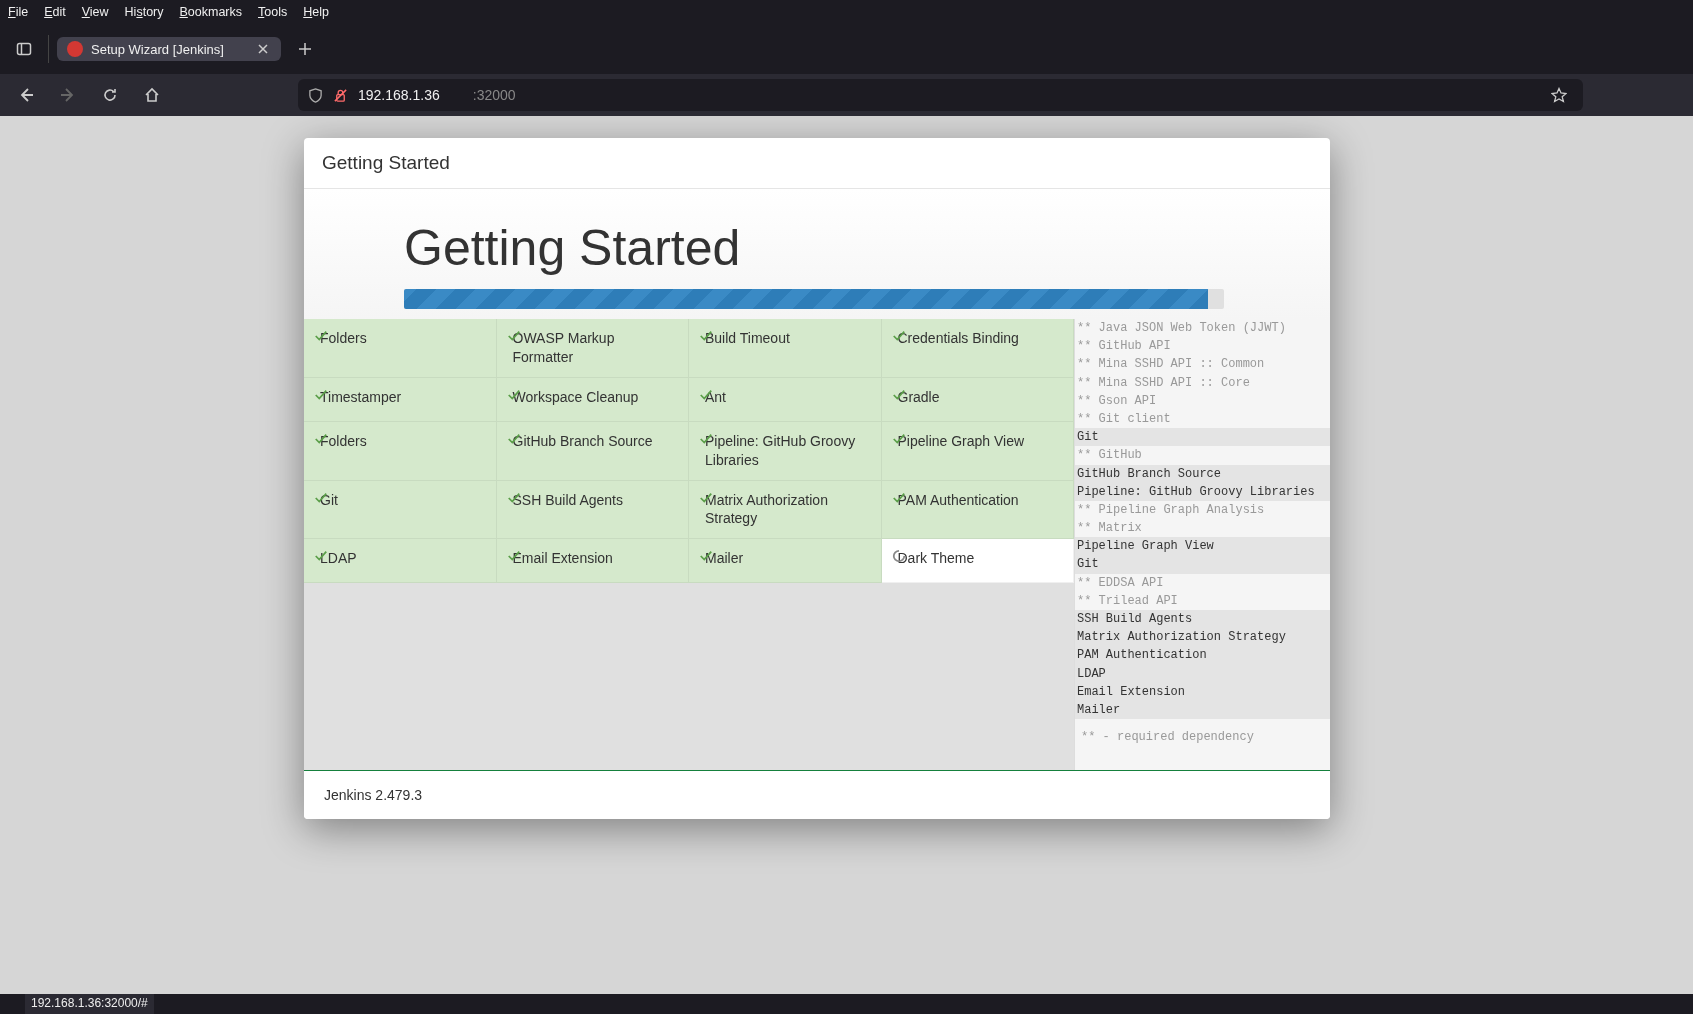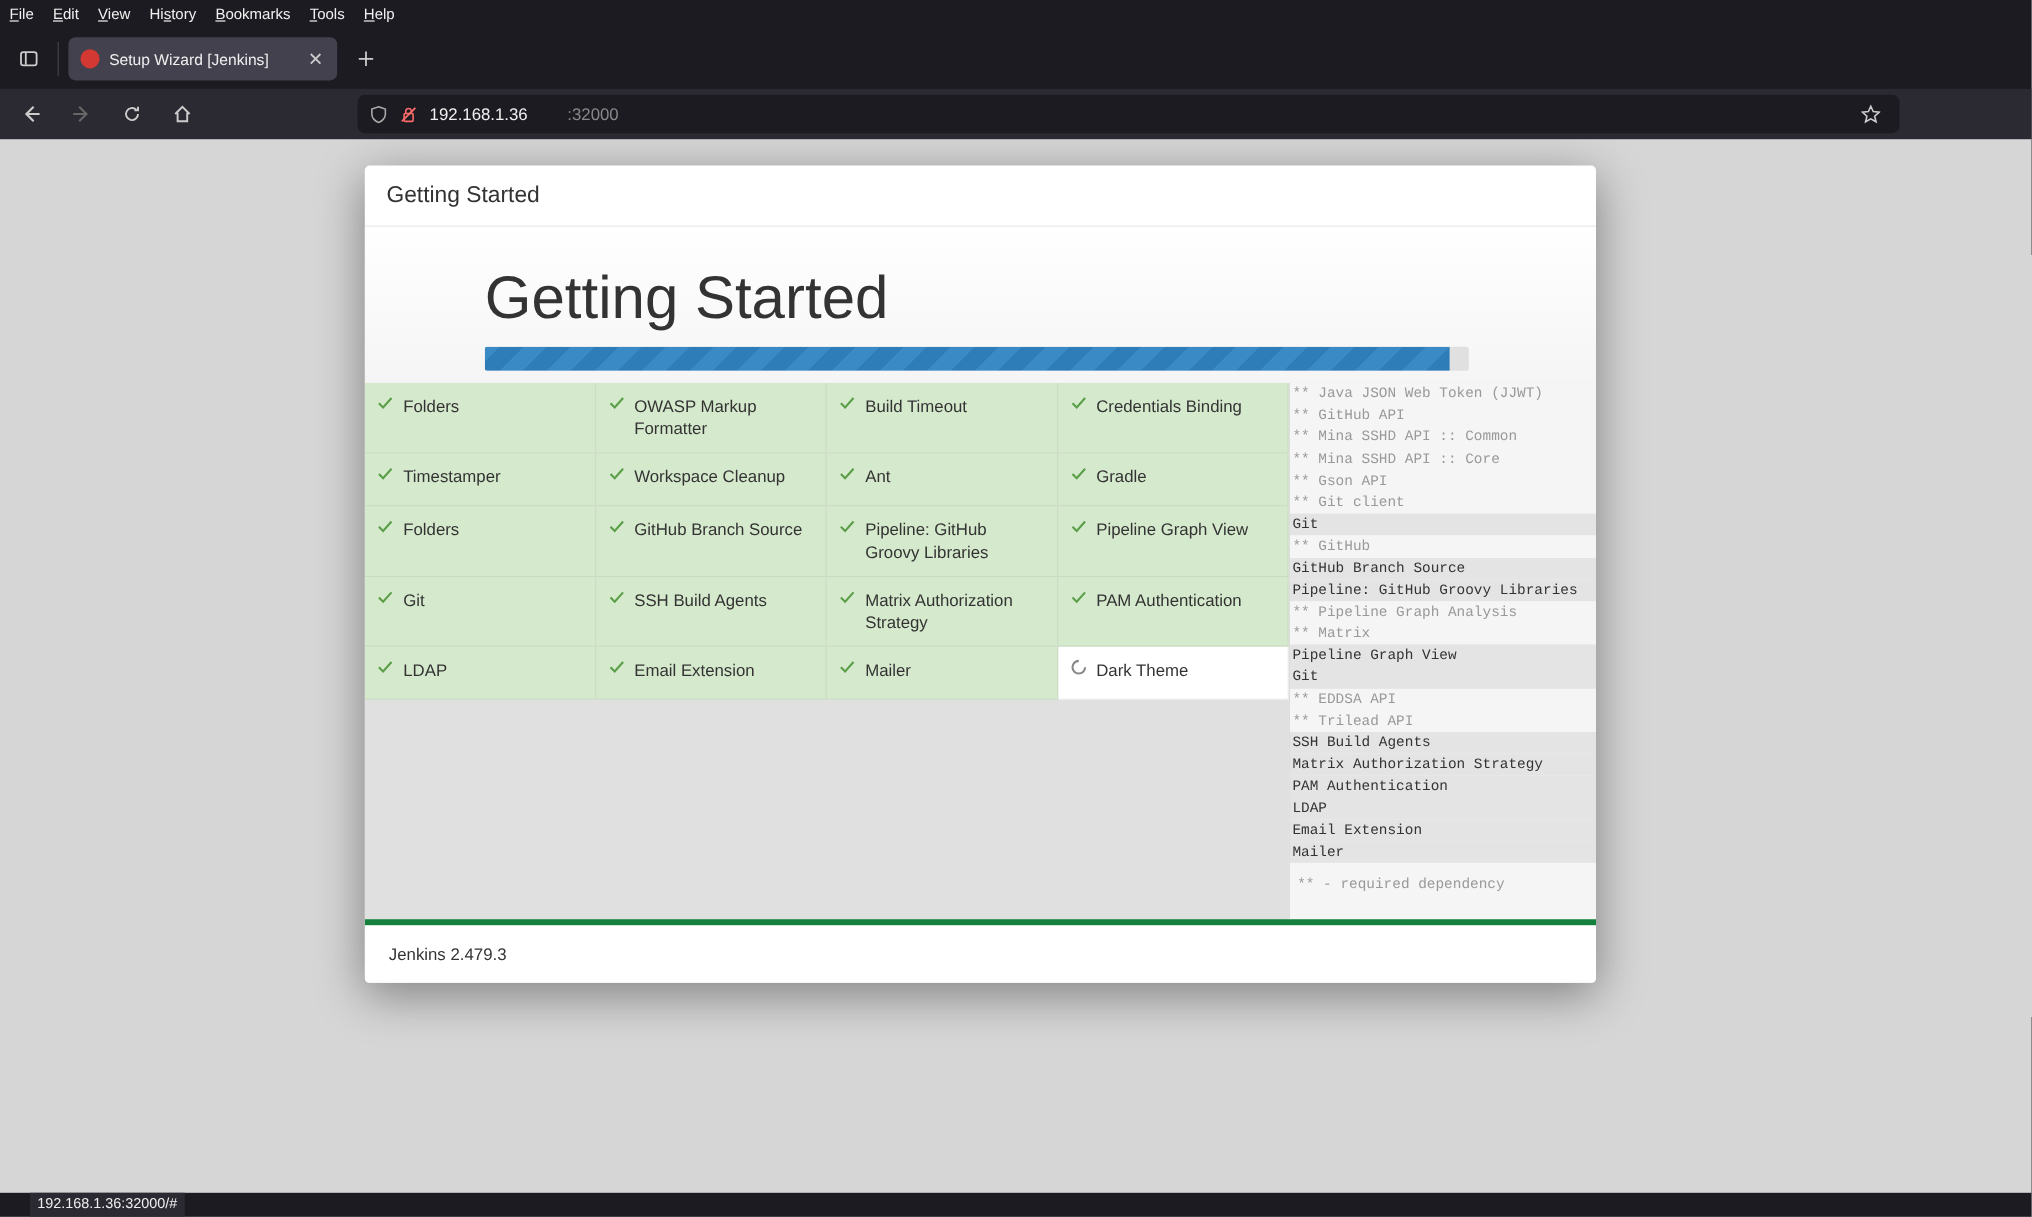--- a/index.html
+++ b/index.html
@@ -35,21 +35,21 @@
 }
 .sidebar-btn {
   width: 32px; height: 32px;
   display: flex; align-items: center; justify-content: center;
   color: #ccc;
   border-radius: 4px;
 }
 .tab {
   background: #42414d;
   border-radius: 6px;
-  height: 36px;
+  height: 24px;
   width: 224px;
   display: flex;
   align-items: center;
   padding: 0 10px;
   gap: 8px;
   color: #f0f0f0;
   font-size: 13px;
 }
 .tab .favicon {
   width: 16px; height: 16px;
@@ -168,21 +168,21 @@
 }
 
 .plugins-grid {
   flex: 1;
   display: grid;
   grid-template-columns: repeat(4, 1fr);
   grid-auto-rows: min-content;
   align-content: start;
 }
 .plugin-cell {
-  padding: 10px 12px 10px 32px;
+  padding: 10px 12px 10px 16px;
   font-size: 14px;
   border-right: 1px solid rgba(0,0,0,0.06);
   border-bottom: 1px solid rgba(0,0,0,0.06);
   position: relative;
   min-height: 44px;
   display: flex;
   align-items: flex-start;
   line-height: 1.35;
 }
 .plugin-cell.done { background: #d5e9cc; color: #333; }
@@ -211,21 +211,21 @@
 .log-line { padding: 1px 2px; white-space: pre; }
 .log-line.dep { color: #999; }
 .log-line.main { background: #e4e4e4; color: #333; }
 .log-foot { padding: 10px 6px; color: #999; font-size: 12px; }
 
 .dialog-footer {
   padding: 16px 20px;
   font-size: 14px;
   color: #333;
   background: #fff;
-  border-top: 5px solid #15803d;
+  border-top: 1px solid #15803d;
 }
 
 
 .statusbar {
   position: absolute;
   left: 0; bottom: 0;
   background: #2b2a33;
   color: #eee;
   font-size: 12px;
   padding: 2px 6px;

